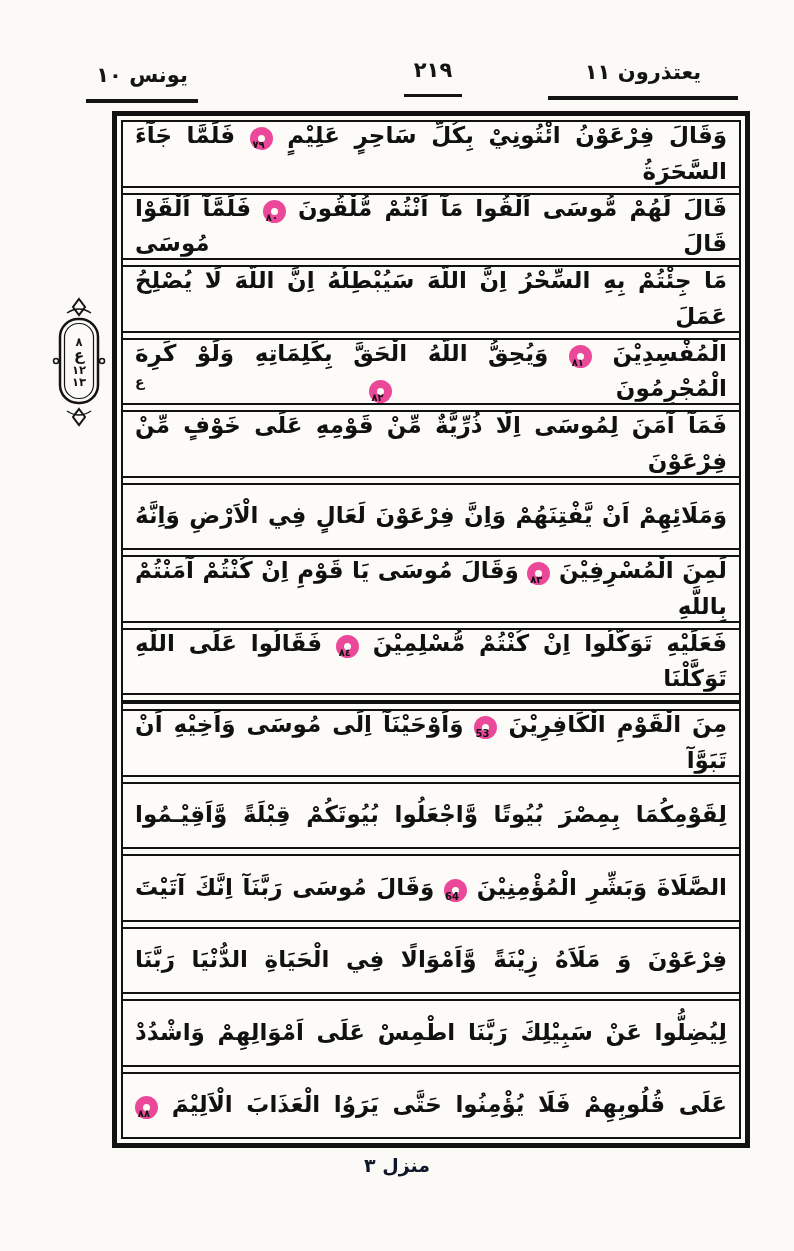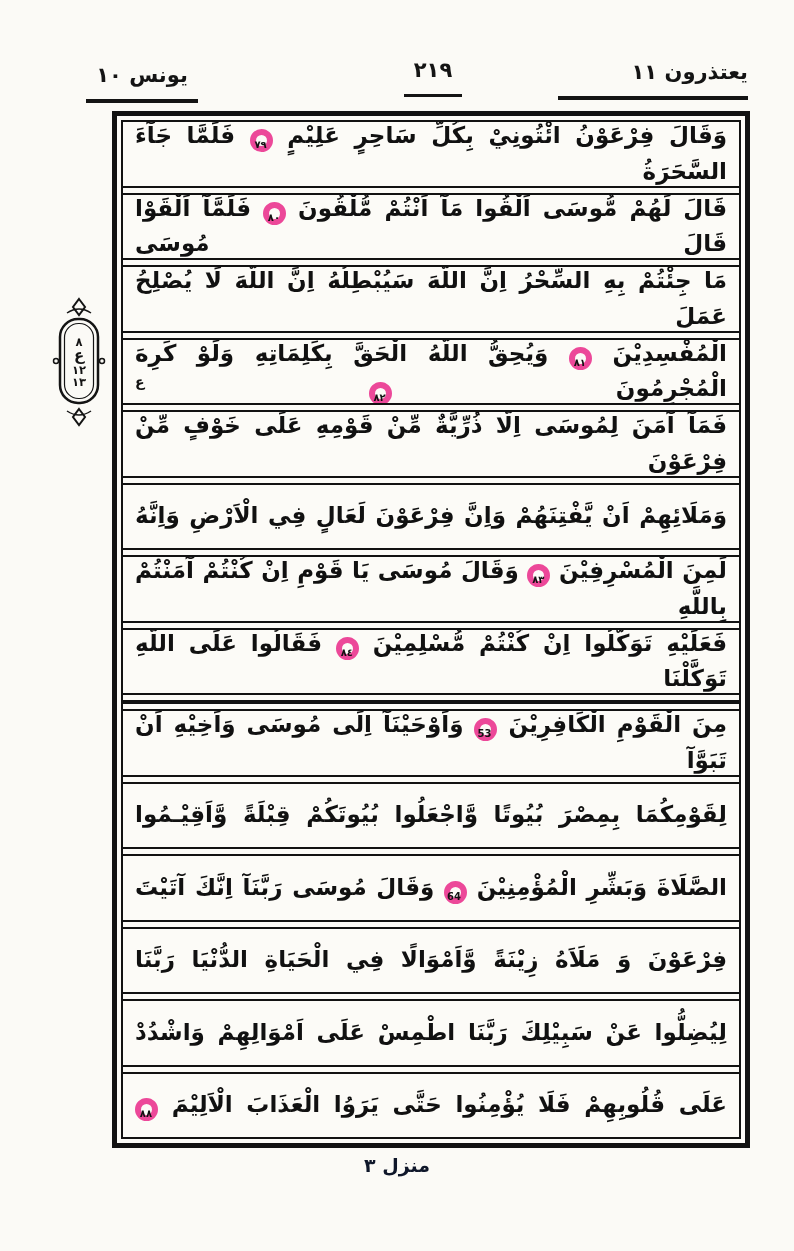--- a/index.html
+++ b/index.html
@@ -16,21 +16,21 @@
   .hdr{
     position:absolute;
     direction:rtl;
     font-weight:bold;
     font-size:21px;
     color:#141414;
     padding-bottom:12px;
     border-bottom:4px solid #141414;
     white-space:nowrap;
   }
-  .hdr-right{top:60px;right:46px;min-width:190px;text-align:right;}
+  .hdr-right{top:60px;right:56px;min-width:190px;text-align:center;}
   .hdr-center{top:58px;left:404px;min-width:58px;text-align:center;border-bottom-width:3px;}
   .hdr-left{top:63px;left:86px;min-width:112px;text-align:center;}
   
   .frame-outer{
     position:absolute;left:112px;top:111px;width:638px;height:1037px;
     border:5px solid #121212;box-sizing:border-box;background:#fcfbf7;
   }
   .frame-inner{
     position:absolute;inset:4px;
     border:2px solid #121212;
@@ -55,21 +55,21 @@
   }
   .qsep{
     flex:0 0 auto;
     height:5px;
     border-top:2px solid #121212;
     border-bottom:2px solid #121212;
   }
   .ayah-marker{
     display:inline-block;
     width:23px;height:23px;
-    border:6px solid #ec4899;
+    border:8px solid #ec4899;
     border-radius:50%;
     box-sizing:border-box;
     font-size:10px;
     line-height:19px;
     text-align:center;
     vertical-align:-5px;
     font-weight:bold;
   }
   .ruku-mark{
     font-size:14px;

